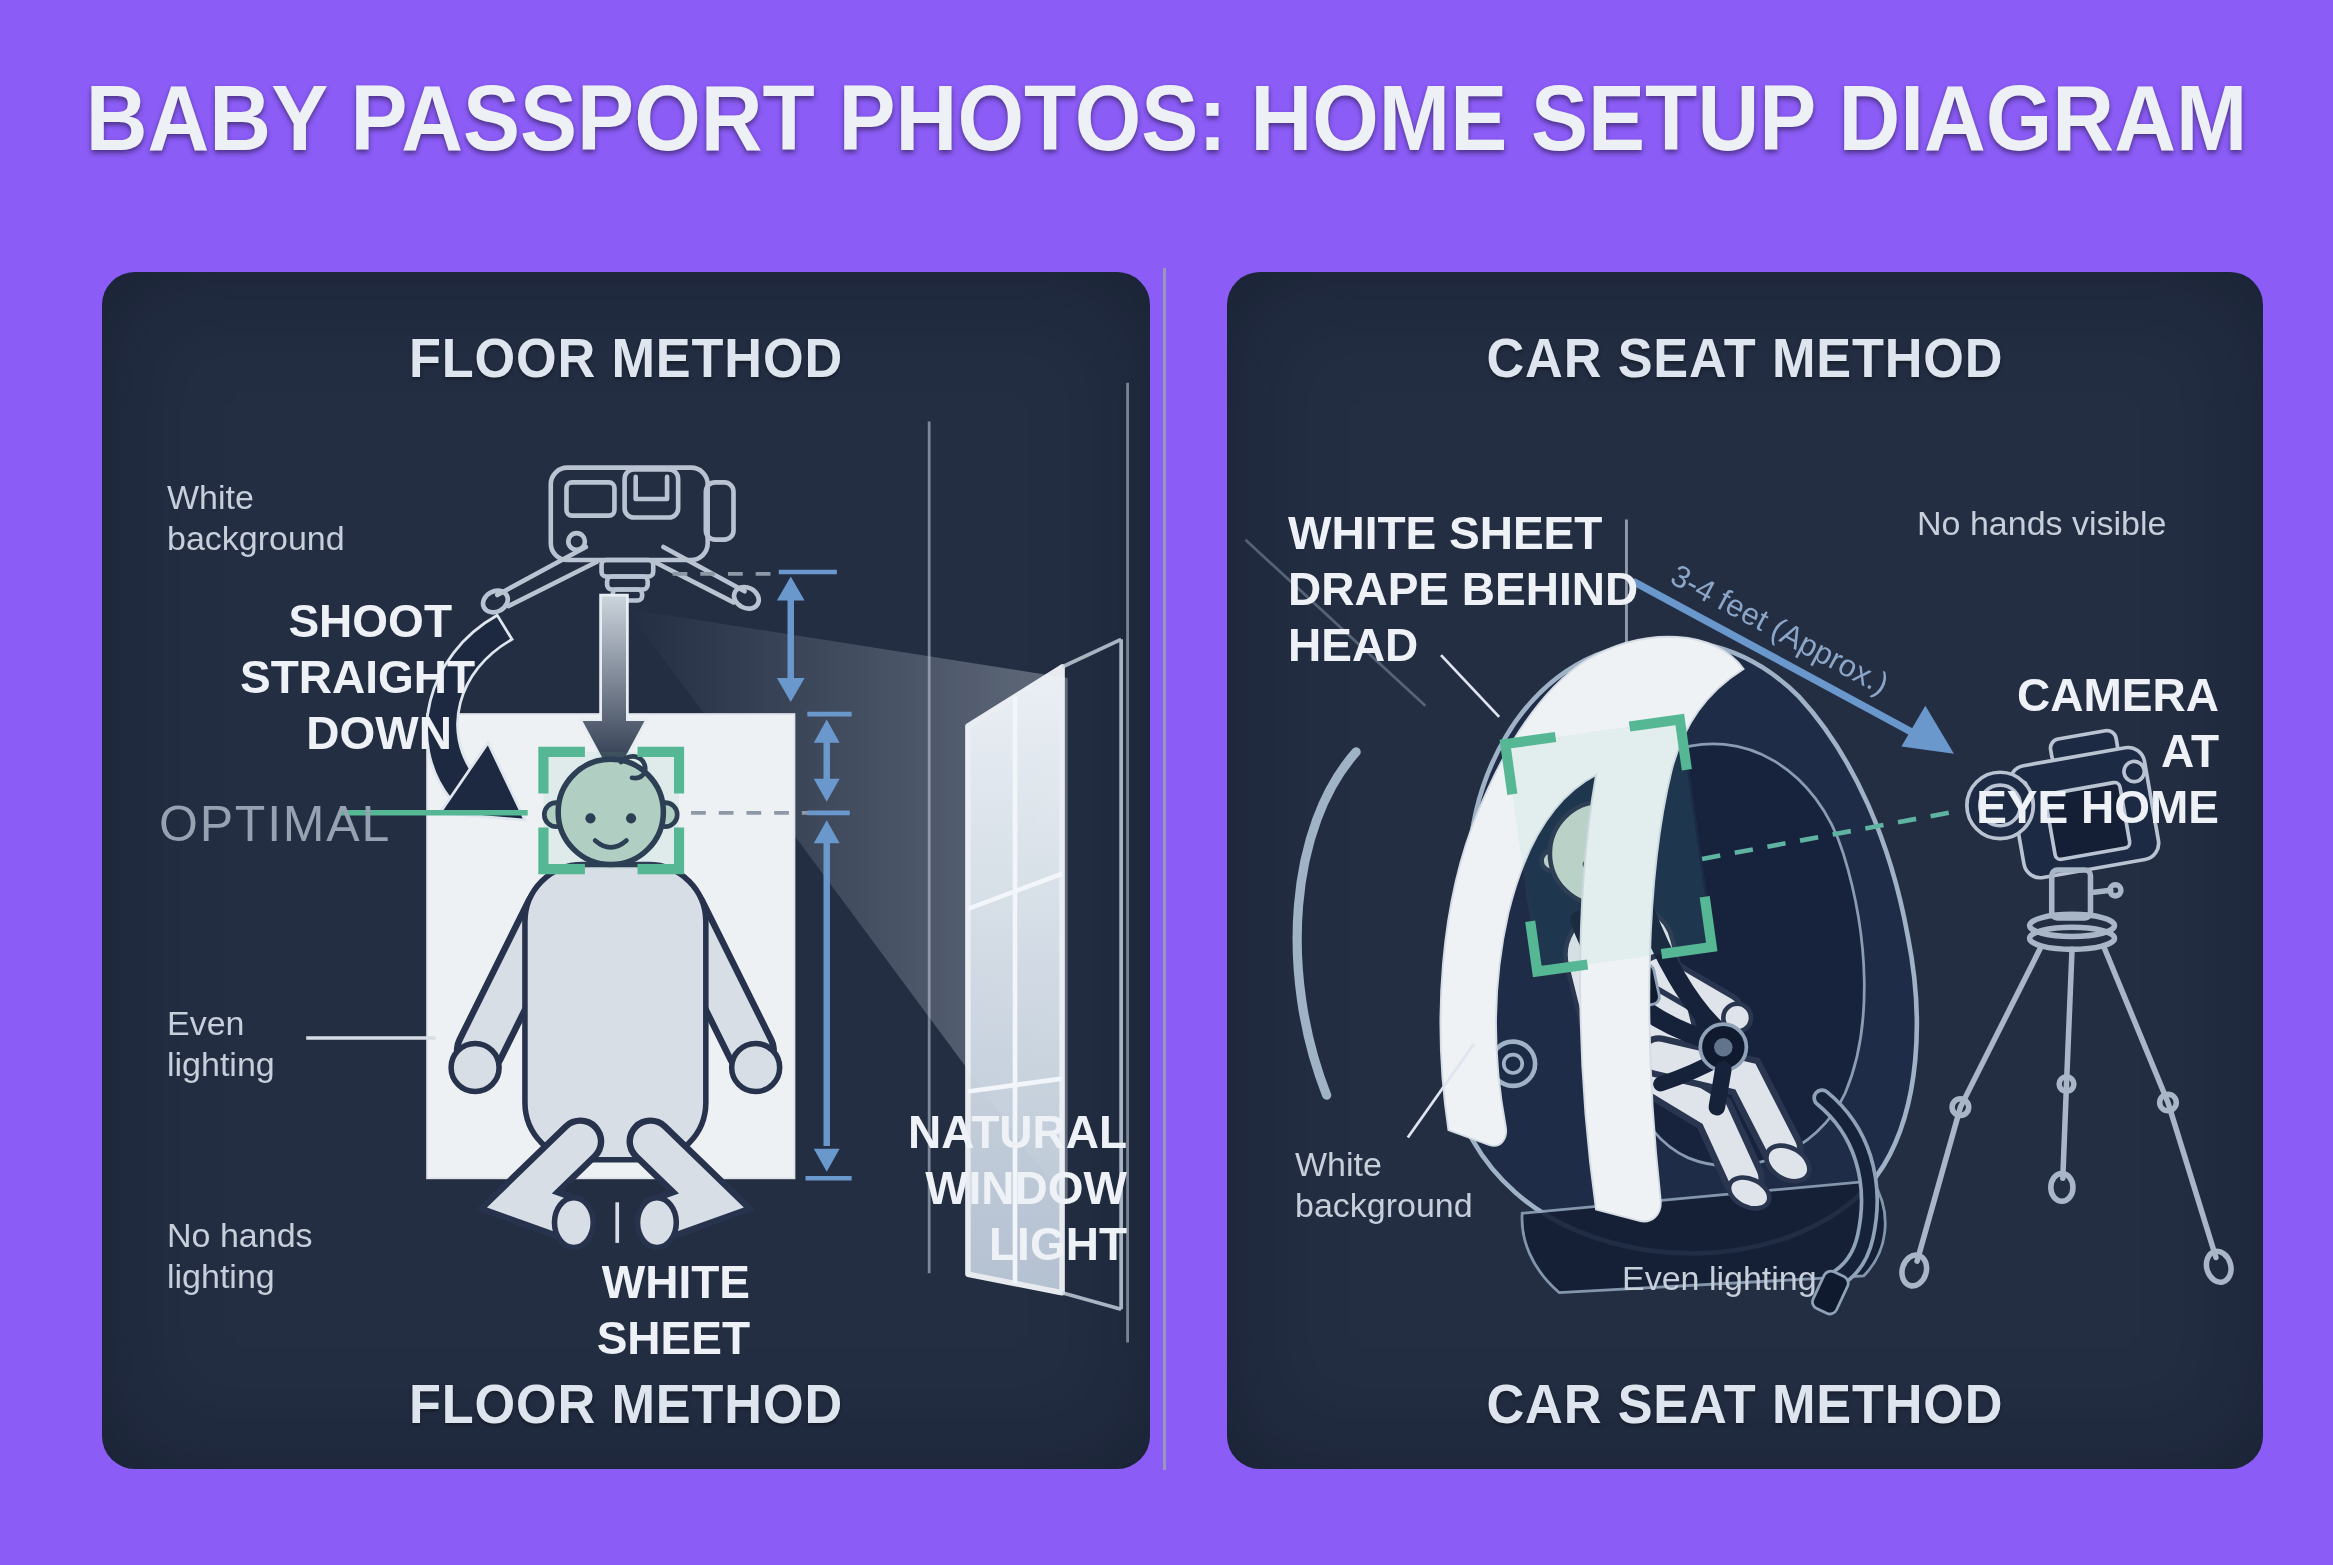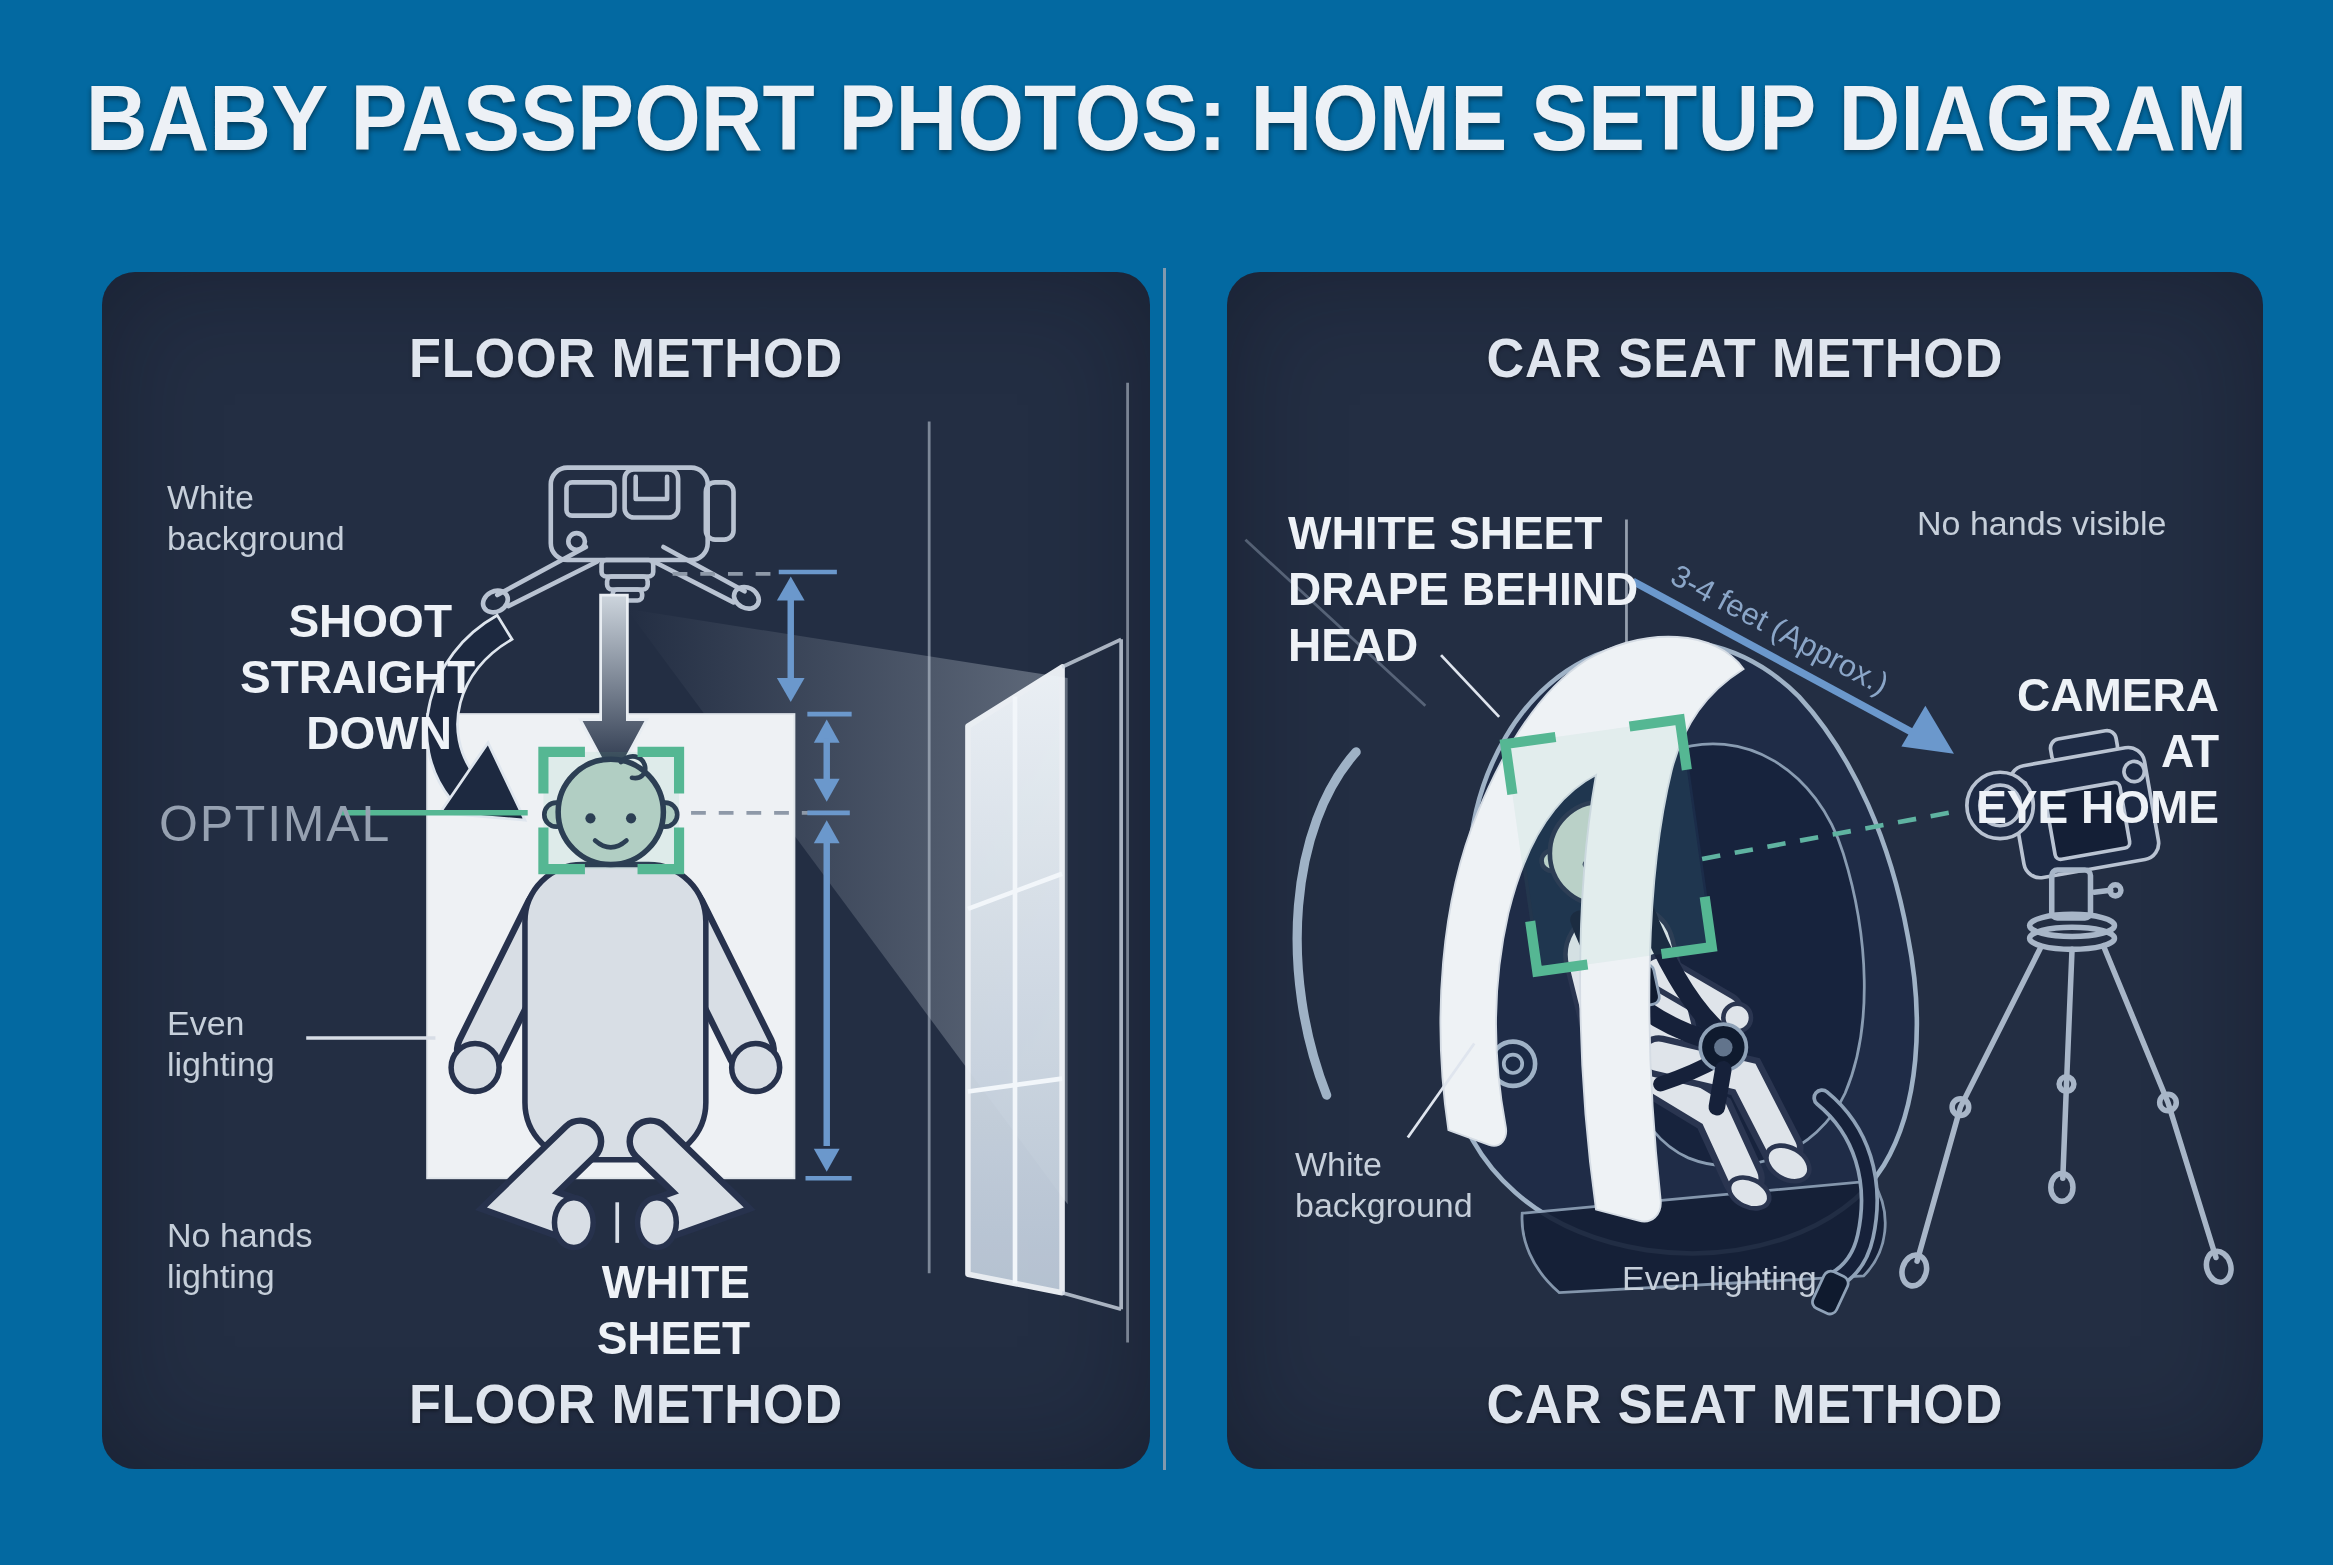--- a/index.html
+++ b/index.html
@@ -1,18 +1,18 @@
 <!DOCTYPE html>
 <html style="font-size:14.8px"><head>
 <meta charset="utf-8">
 <style>
   html,body{margin:0;padding:0;background:#0d1322;}
   .page{
     position:relative; width:2333px; height:1565px; overflow:hidden;
-    background:#0369a1;
+    background:#8b5cf6;
     font-family:"Liberation Sans","DejaVu Sans",sans-serif;
     color:#c6cfda;
   }
   .title{
     position:absolute; left:0; top:66px; width:100%;
     text-align:center; font-size:92px; font-weight:bold; letter-spacing:0px;
     color:#edf1f6; transform:scaleX(.93); white-space:nowrap;
     text-shadow:0 2.8px 5.5px rgba(0,0,0,.45);
   }
   .panel{
@@ -191,20 +191,23 @@
 background</div>
     <div class="lbl bold center" style="left:138px; top:321px; width:212px;">SHOOT
 STRAIGHT
 DOWN</div>
     <div class="lbl optimal" style="left:57px; top:522px;">OPTIMAL</div>
     <div class="lbl reg" style="left:65px; top:731px;">Even
 lighting</div>
     <div class="lbl reg" style="left:65px; top:943px;">No hands
 lighting</div>
     <div class="lbl bold center" style="left:371px; top:982px; width:277px;">WHITE SHEET</div>
+    <div class="lbl bold center" style="left:803px; top:832px; width:222px;">NATURAL
+WINDOW
+LIGHT</div>
     <div class="ftr">FLOOR METHOD</div>
   </div>
 
   <div class="panel right">
 
     <svg class="art" viewBox="0 0 1123 1297">
 
       <line x1="20" y1="290" x2="215" y2="470" stroke="#a5b4c8" stroke-width="3" opacity="0.4"></line>
 
       <line x1="433" y1="268" x2="433" y2="560" stroke="#c6d0dc" stroke-width="3" opacity="0.7"></line>

